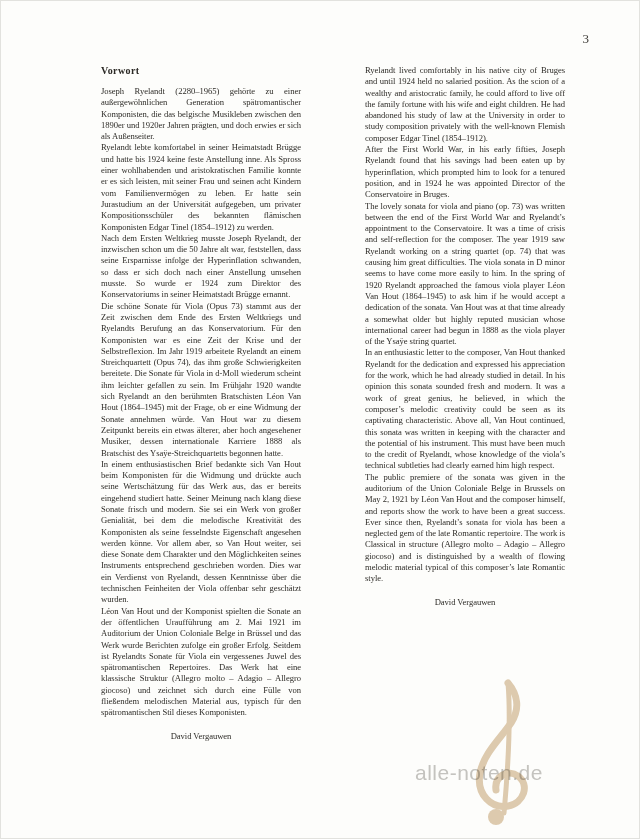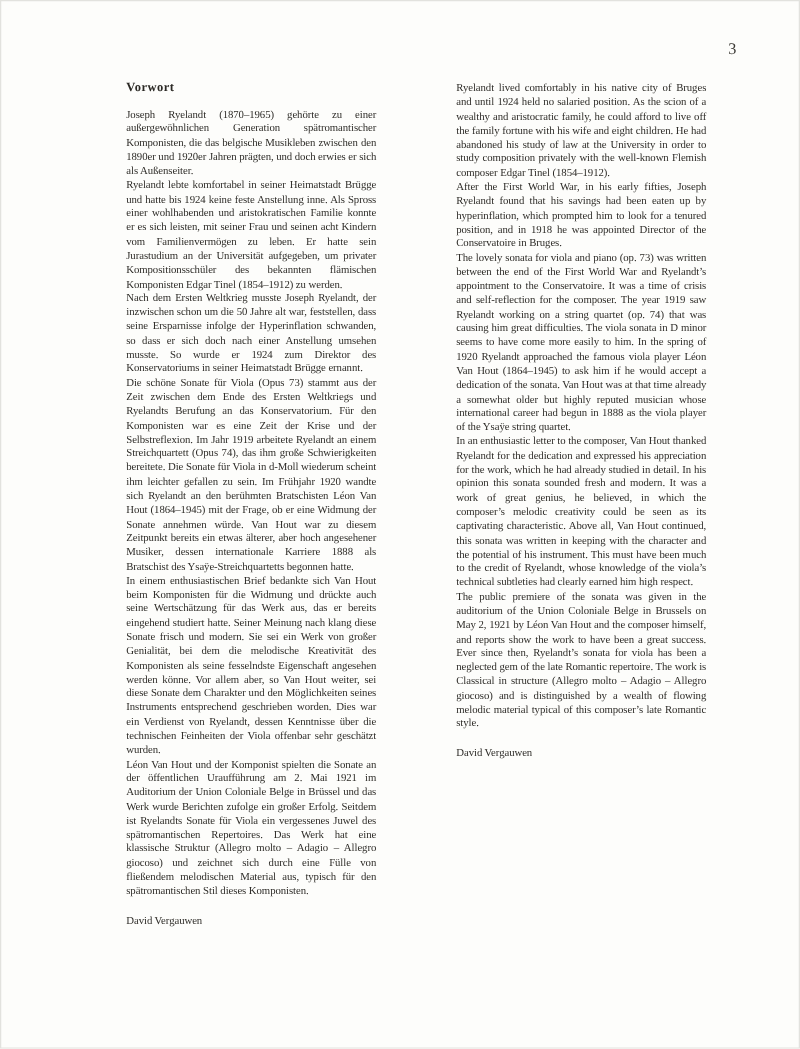--- a/index.html
+++ b/index.html
@@ -25,21 +25,21 @@
   .column h2 {
     font-size:10px; font-weight:bold; letter-spacing:0.4px;
     margin-bottom:10px; color:#2b2925;
   }
   .column p {
     font-size:8.6px; line-height:11.3px;
     text-align:justify; hyphens:auto;
     letter-spacing:-0.05px;
   }
   .column p.signature {
-    margin-top:12px; text-align:left;
+    margin-top:12px; text-align:center;
   }
   .watermark {
     position:absolute; left:408px; top:678px;
     width:180px; height:150px;
     pointer-events:none;
   }
   .watermark svg {
     position:absolute; left:44px; top:0;
     width:96px; height:150px;
     mix-blend-mode:multiply; opacity:0.8;
@@ -57,34 +57,42 @@
 <body>
 
 <div class="page">
 
   <div class="page-number">3</div>
 
   <div class="columns">
 
     <div class="column" lang="de">
       <h2>Vorwort</h2>
-      <p>Joseph Ryelandt (1870–1965) gehörte zu einer außergewöhnlichen Generation spätromantischer Komponisten, die das belgische Musikleben zwischen den 1890er und 1920er Jahren prägten, und doch erwies er sich als Außenseiter.</p>
+      <p>Joseph Ryelandt (2280–1965) gehörte zu einer außergewöhnlichen Generation spätromantischer Komponisten, die das belgische Musikleben zwischen den 1890er und 1920er Jahren prägten, und doch erwies er sich als Außenseiter.</p>
       <p>Ryelandt lebte komfortabel in seiner Heimatstadt Brügge und hatte bis 1924 keine feste Anstellung inne. Als Spross einer wohlhabenden und aristokratischen Familie konnte er es sich leisten, mit seiner Frau und seinen acht Kindern vom Familienvermögen zu leben. Er hatte sein Jurastudium an der Universität aufgegeben, um privater Kompositionsschüler des bekannten flämischen Komponisten Edgar Tinel (1854–1912) zu werden.</p>
       <p>Nach dem Ersten Weltkrieg musste Joseph Ryelandt, der inzwischen schon um die 50 Jahre alt war, feststellen, dass seine Ersparnisse infolge der Hyperinflation schwanden, so dass er sich doch nach einer Anstellung umsehen musste. So wurde er 1924 zum Direktor des Konservatoriums in seiner Heimatstadt Brügge ernannt.</p>
       <p>Die schöne Sonate für Viola (Opus 73) stammt aus der Zeit zwischen dem Ende des Ersten Weltkriegs und Ryelandts Berufung an das Konservatorium. Für den Komponisten war es eine Zeit der Krise und der Selbstreflexion. Im Jahr 1919 arbeitete Ryelandt an einem Streichquartett (Opus 74), das ihm große Schwierigkeiten bereitete. Die Sonate für Viola in d-Moll wiederum scheint ihm leichter gefallen zu sein. Im Frühjahr 1920 wandte sich Ryelandt an den berühmten Bratschisten Léon Van Hout (1864–1945) mit der Frage, ob er eine Widmung der Sonate annehmen würde. Van Hout war zu diesem Zeitpunkt bereits ein etwas älterer, aber hoch angesehener Musiker, dessen internationale Karriere 1888 als Bratschist des Ysaÿe-Streichquartetts begonnen hatte.</p>
       <p>In einem enthusiastischen Brief bedankte sich Van Hout beim Komponisten für die Widmung und drückte auch seine Wertschätzung für das Werk aus, das er bereits eingehend studiert hatte. Seiner Meinung nach klang diese Sonate frisch und modern. Sie sei ein Werk von großer Genialität, bei dem die melodische Kreativität des Komponisten als seine fesselndste Eigenschaft angesehen werden könne. Vor allem aber, so Van Hout weiter, sei diese Sonate dem Charakter und den Möglichkeiten seines Instruments entsprechend geschrieben worden. Dies war ein Verdienst von Ryelandt, dessen Kenntnisse über die technischen Feinheiten der Viola offenbar sehr geschätzt wurden.</p>
       <p>Léon Van Hout und der Komponist spielten die Sonate an der öffentlichen Uraufführung am 2. Mai 1921 im Auditorium der Union Coloniale Belge in Brüssel und das Werk wurde Berichten zufolge ein großer Erfolg. Seitdem ist Ryelandts Sonate für Viola ein vergessenes Juwel des spätromantischen Repertoires. Das Werk hat eine klassische Struktur (Allegro molto – Adagio – Allegro giocoso) und zeichnet sich durch eine Fülle von fließendem melodischen Material aus, typisch für den spätromantischen Stil dieses Komponisten.</p>
       <p class="signature">David Vergauwen</p>
     </div>
 
     <div class="column" lang="en">
       <p>Ryelandt lived comfortably in his native city of Bruges and until 1924 held no salaried position. As the scion of a wealthy and aristocratic family, he could afford to live off the family fortune with his wife and eight children. He had abandoned his study of law at the University in order to study composition privately with the well-known Flemish composer Edgar Tinel (1854–1912).</p>
-      <p>After the First World War, in his early fifties, Joseph Ryelandt found that his savings had been eaten up by hyperinflation, which prompted him to look for a tenured position, and in 1918 he was appointed Director of the Conservatoire in Bruges.</p>
+      <p>After the First World War, in his early fifties, Joseph Ryelandt found that his savings had been eaten up by hyperinflation, which prompted him to look for a tenured position, and in 1924 he was appointed Director of the Conservatoire in Bruges.</p>
       <p>The lovely sonata for viola and piano (op. 73) was written between the end of the First World War and Ryelandt’s appointment to the Conservatoire. It was a time of crisis and self-reflection for the composer. The year 1919 saw Ryelandt working on a string quartet (op. 74) that was causing him great difficulties. The viola sonata in D minor seems to have come more easily to him. In the spring of 1920 Ryelandt approached the famous viola player Léon Van Hout (1864–1945) to ask him if he would accept a dedication of the sonata. Van Hout was at that time already a somewhat older but highly reputed musician whose international career had begun in 1888 as the viola player of the Ysaÿe string quartet.</p>
       <p>In an enthusiastic letter to the composer, Van Hout thanked Ryelandt for the dedication and expressed his appreciation for the work, which he had already studied in detail. In his opinion this sonata sounded fresh and modern. It was a work of great genius, he believed, in which the composer’s melodic creativity could be seen as its captivating characteristic. Above all, Van Hout continued, this sonata was written in keeping with the character and the potential of his instrument. This must have been much to the credit of Ryelandt, whose knowledge of the viola’s technical subtleties had clearly earned him high respect.</p>
       <p>The public premiere of the sonata was given in the auditorium of the Union Coloniale Belge in Brussels on May 2, 1921 by Léon Van Hout and the composer himself, and reports show the work to have been a great success. Ever since then, Ryelandt’s sonata for viola has been a neglected gem of the late Romantic repertoire. The work is Classical in structure (Allegro molto – Adagio – Allegro giocoso) and is distinguished by a wealth of flowing melodic material typical of this composer’s late Romantic style.</p>
       <p class="signature">David Vergauwen</p>
     </div>
 
   </div>
 
+  <div class="watermark">
+    <svg viewBox="0 0 90 150" aria-hidden="true">
+      <path d="M52 4 C62 16 64 30 55 44 C44 60 28 74 24 94 C20 116 36 130 52 127 C68 124 74 106 62 97 C52 90 38 97 40 111" fill="none" stroke-width="7" stroke-linecap="round" stroke="#d7bf9d"></path>
+      <path d="M52 4 C55 40 52 90 48 134" fill="none" stroke-width="5" stroke-linecap="round" stroke="#d7bf9d"></path>
+      <circle cx="40" cy="138" r="8" fill="#d7bf9d"></circle>
+    </svg>
+    <span class="wm-text">alle-noten.de</span>
+  </div>
 
 </div>
 
 </body></html>

